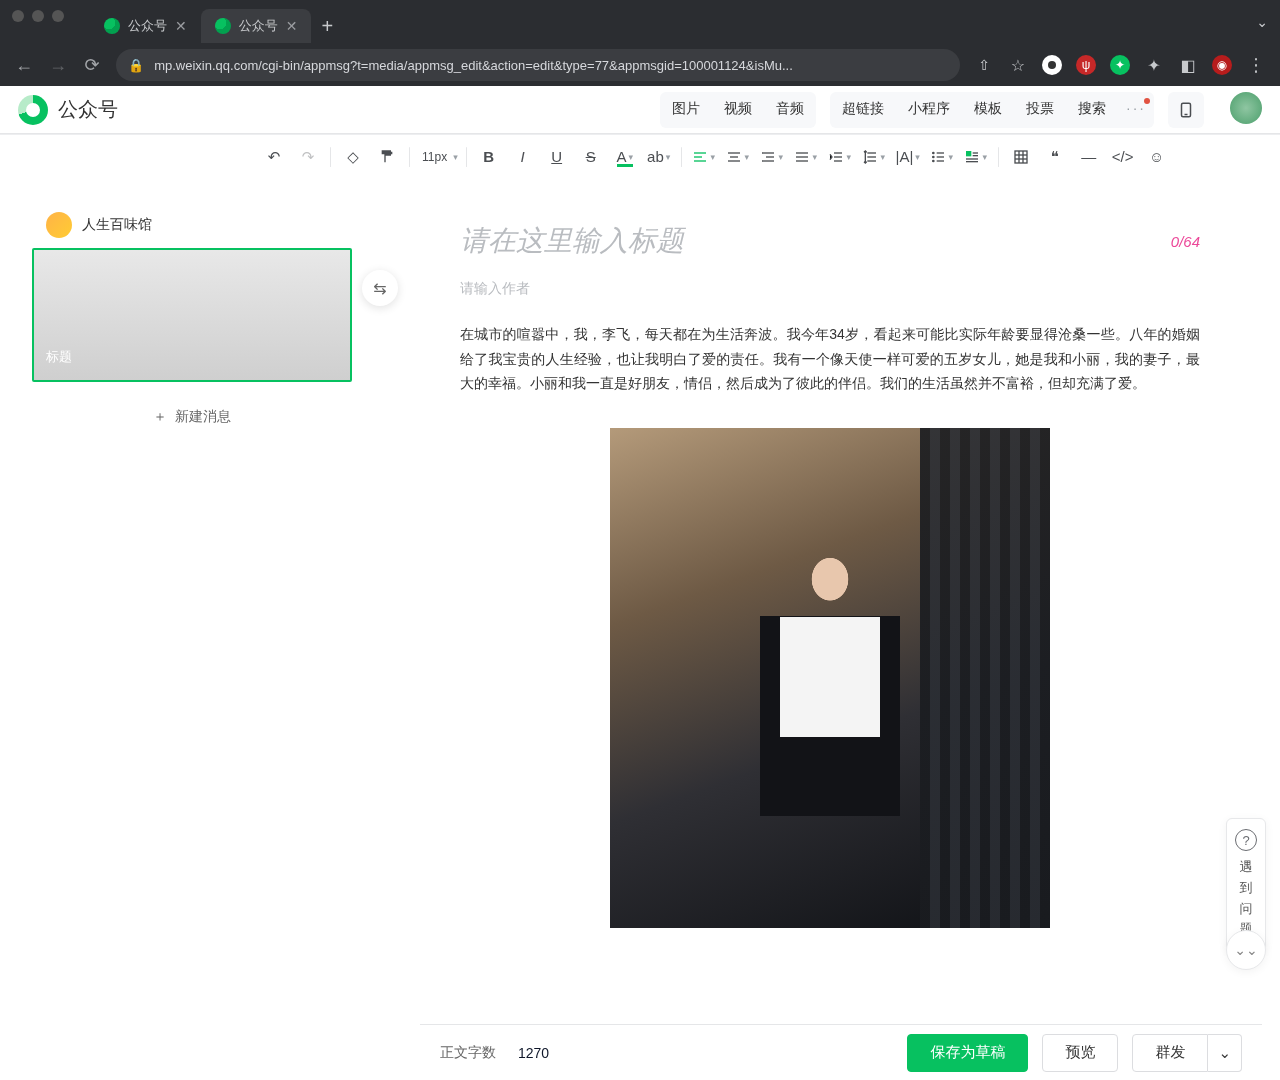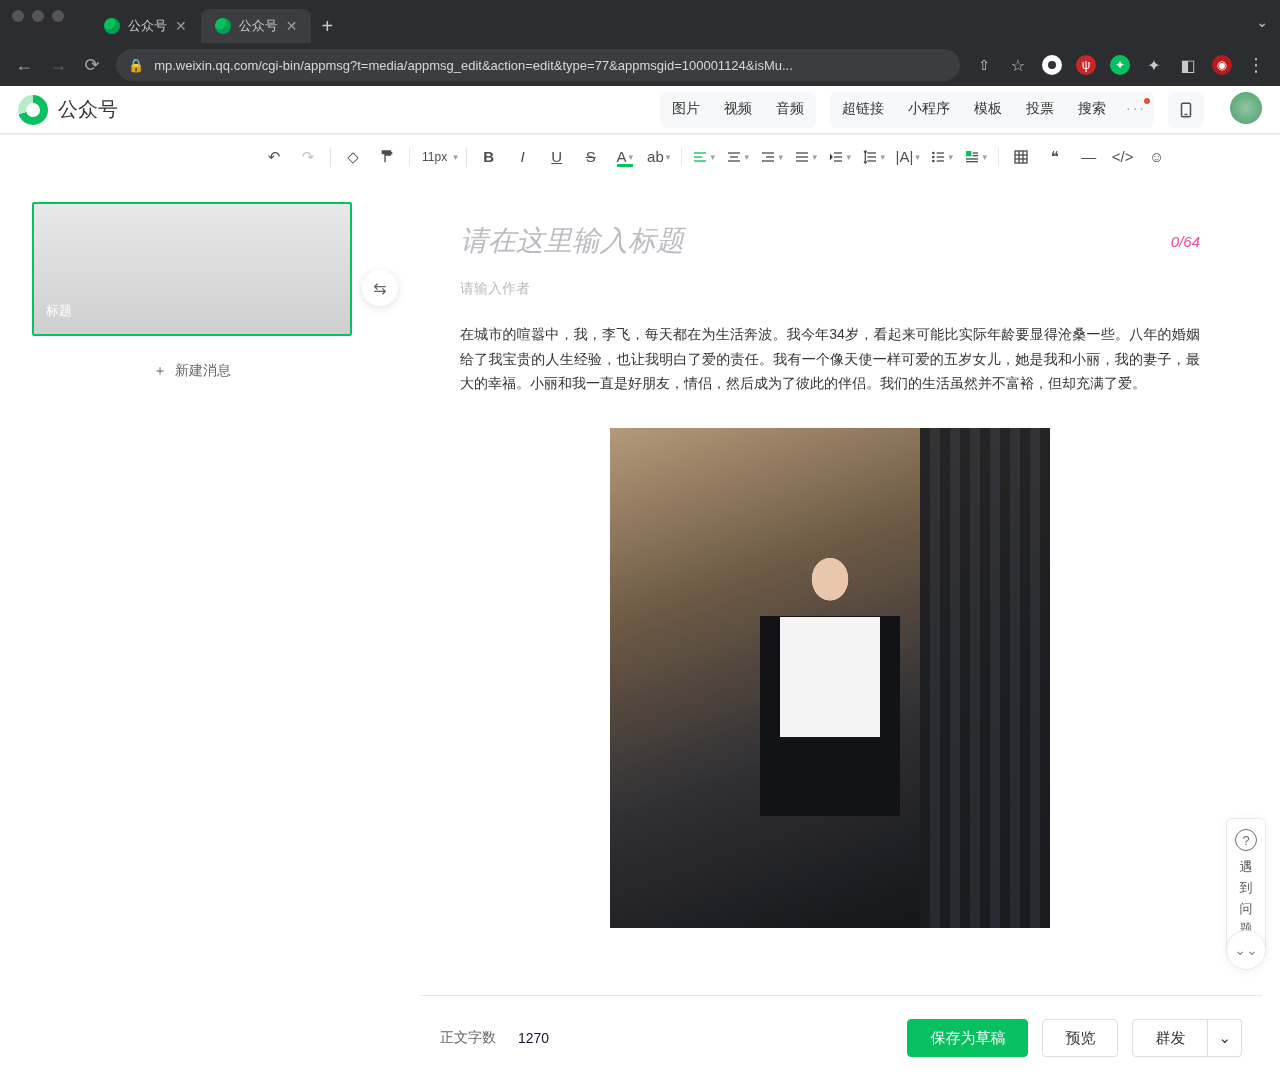--- a/index.html
+++ b/index.html
@@ -258,21 +258,21 @@
   background: radial-gradient(ellipse 60px 70px at 50% 18%, #e8c7ad 30%, transparent 31%),
               linear-gradient(#f4f4f4, #f4f4f4) 50% 45%/100px 120px no-repeat,
               linear-gradient(#121317, #121317) 50% 70%/140px 200px no-repeat;
   border-radius: 60px 60px 0 0;
 }
 
 
 .footer-bar {
   position: absolute;
   left: 420px; right: 18px; bottom: 0;
-  height: 85px;
+  height: 56px;
   background: #fff;
   border-top: 1px solid #e5e6e8;
   display: flex; align-items: center;
   padding: 16px 20px;
   gap: 14px;
 }
 .footer-text { font-size: 14px; color: #666; }
 .footer-count { color: #0f172a; margin-left: 8px; }
 .footer-spacer { flex: 1; }
 .btn {
@@ -493,20 +493,24 @@
       </svg>
   </div>
   <div class="fbtn">❝</div>
   <div class="fbtn">—</div>
   <div class="fbtn">&lt;/&gt;</div>
   <div class="fbtn">☺</div>
 </div>
 
 <div class="main-area">
   <div class="sidebar">
+    <div class="account-row">
+      <div class="account-avatar"></div>
+      <span>人生百味馆</span>
+    </div>
     <div class="card-thumb">
       <span class="thumb-label">标题</span>
     </div>
     <div class="new-msg-row">
       <span>＋</span>
       <span>新建消息</span>
     </div>
   </div>
 
   <div class="swap-btn">⇆</div>

